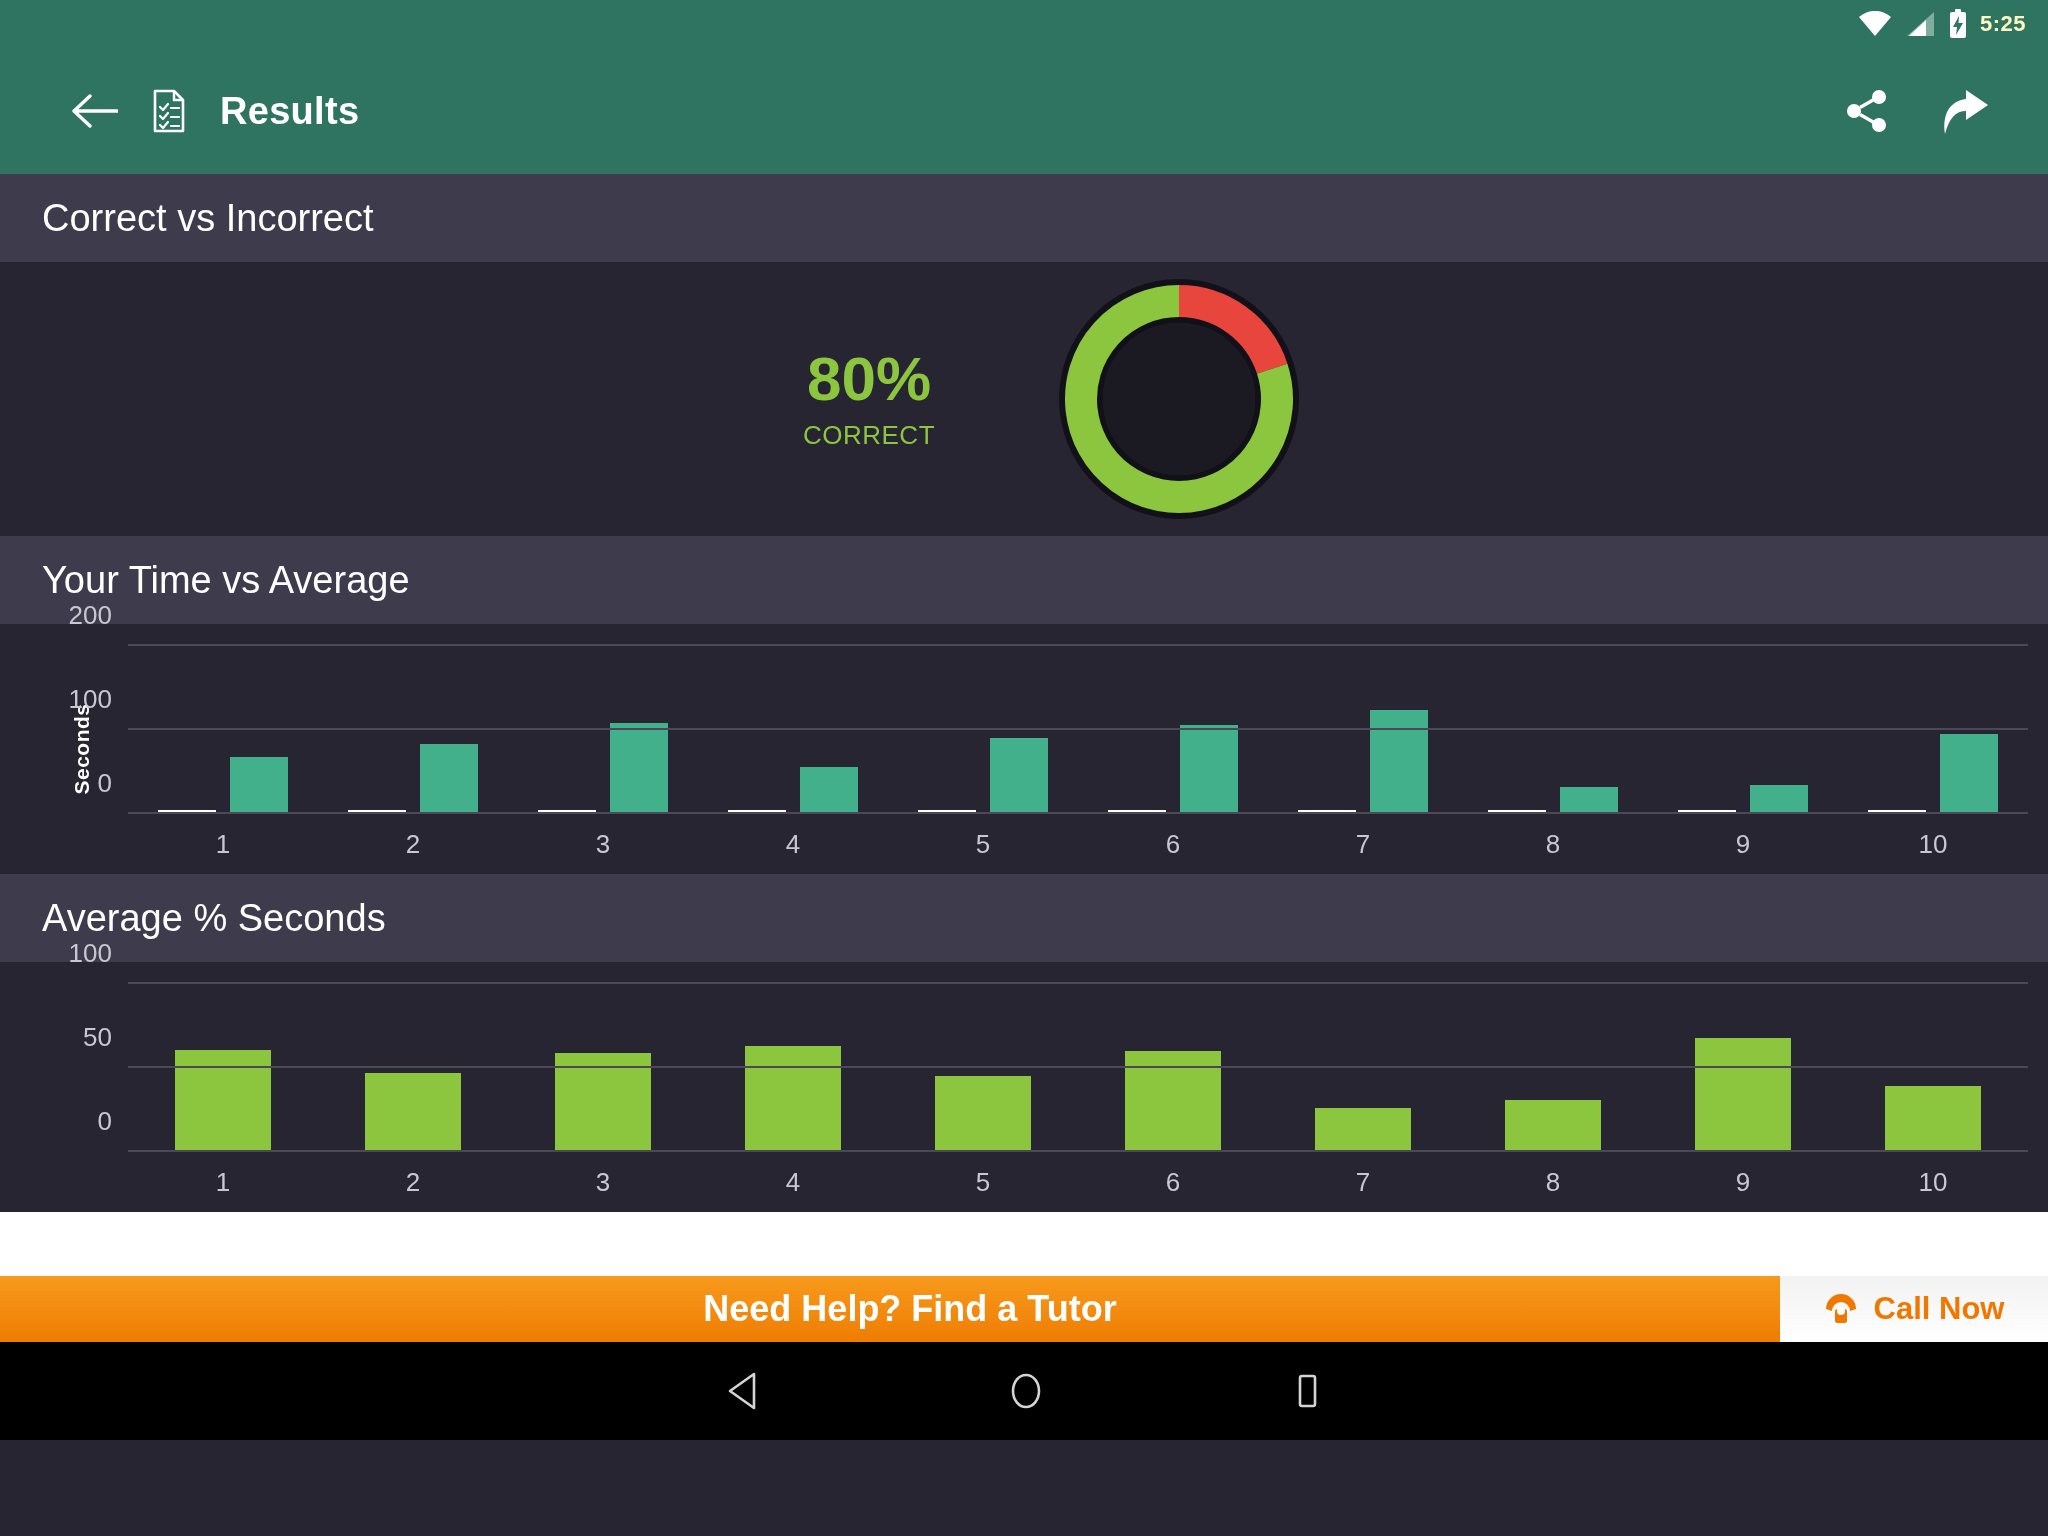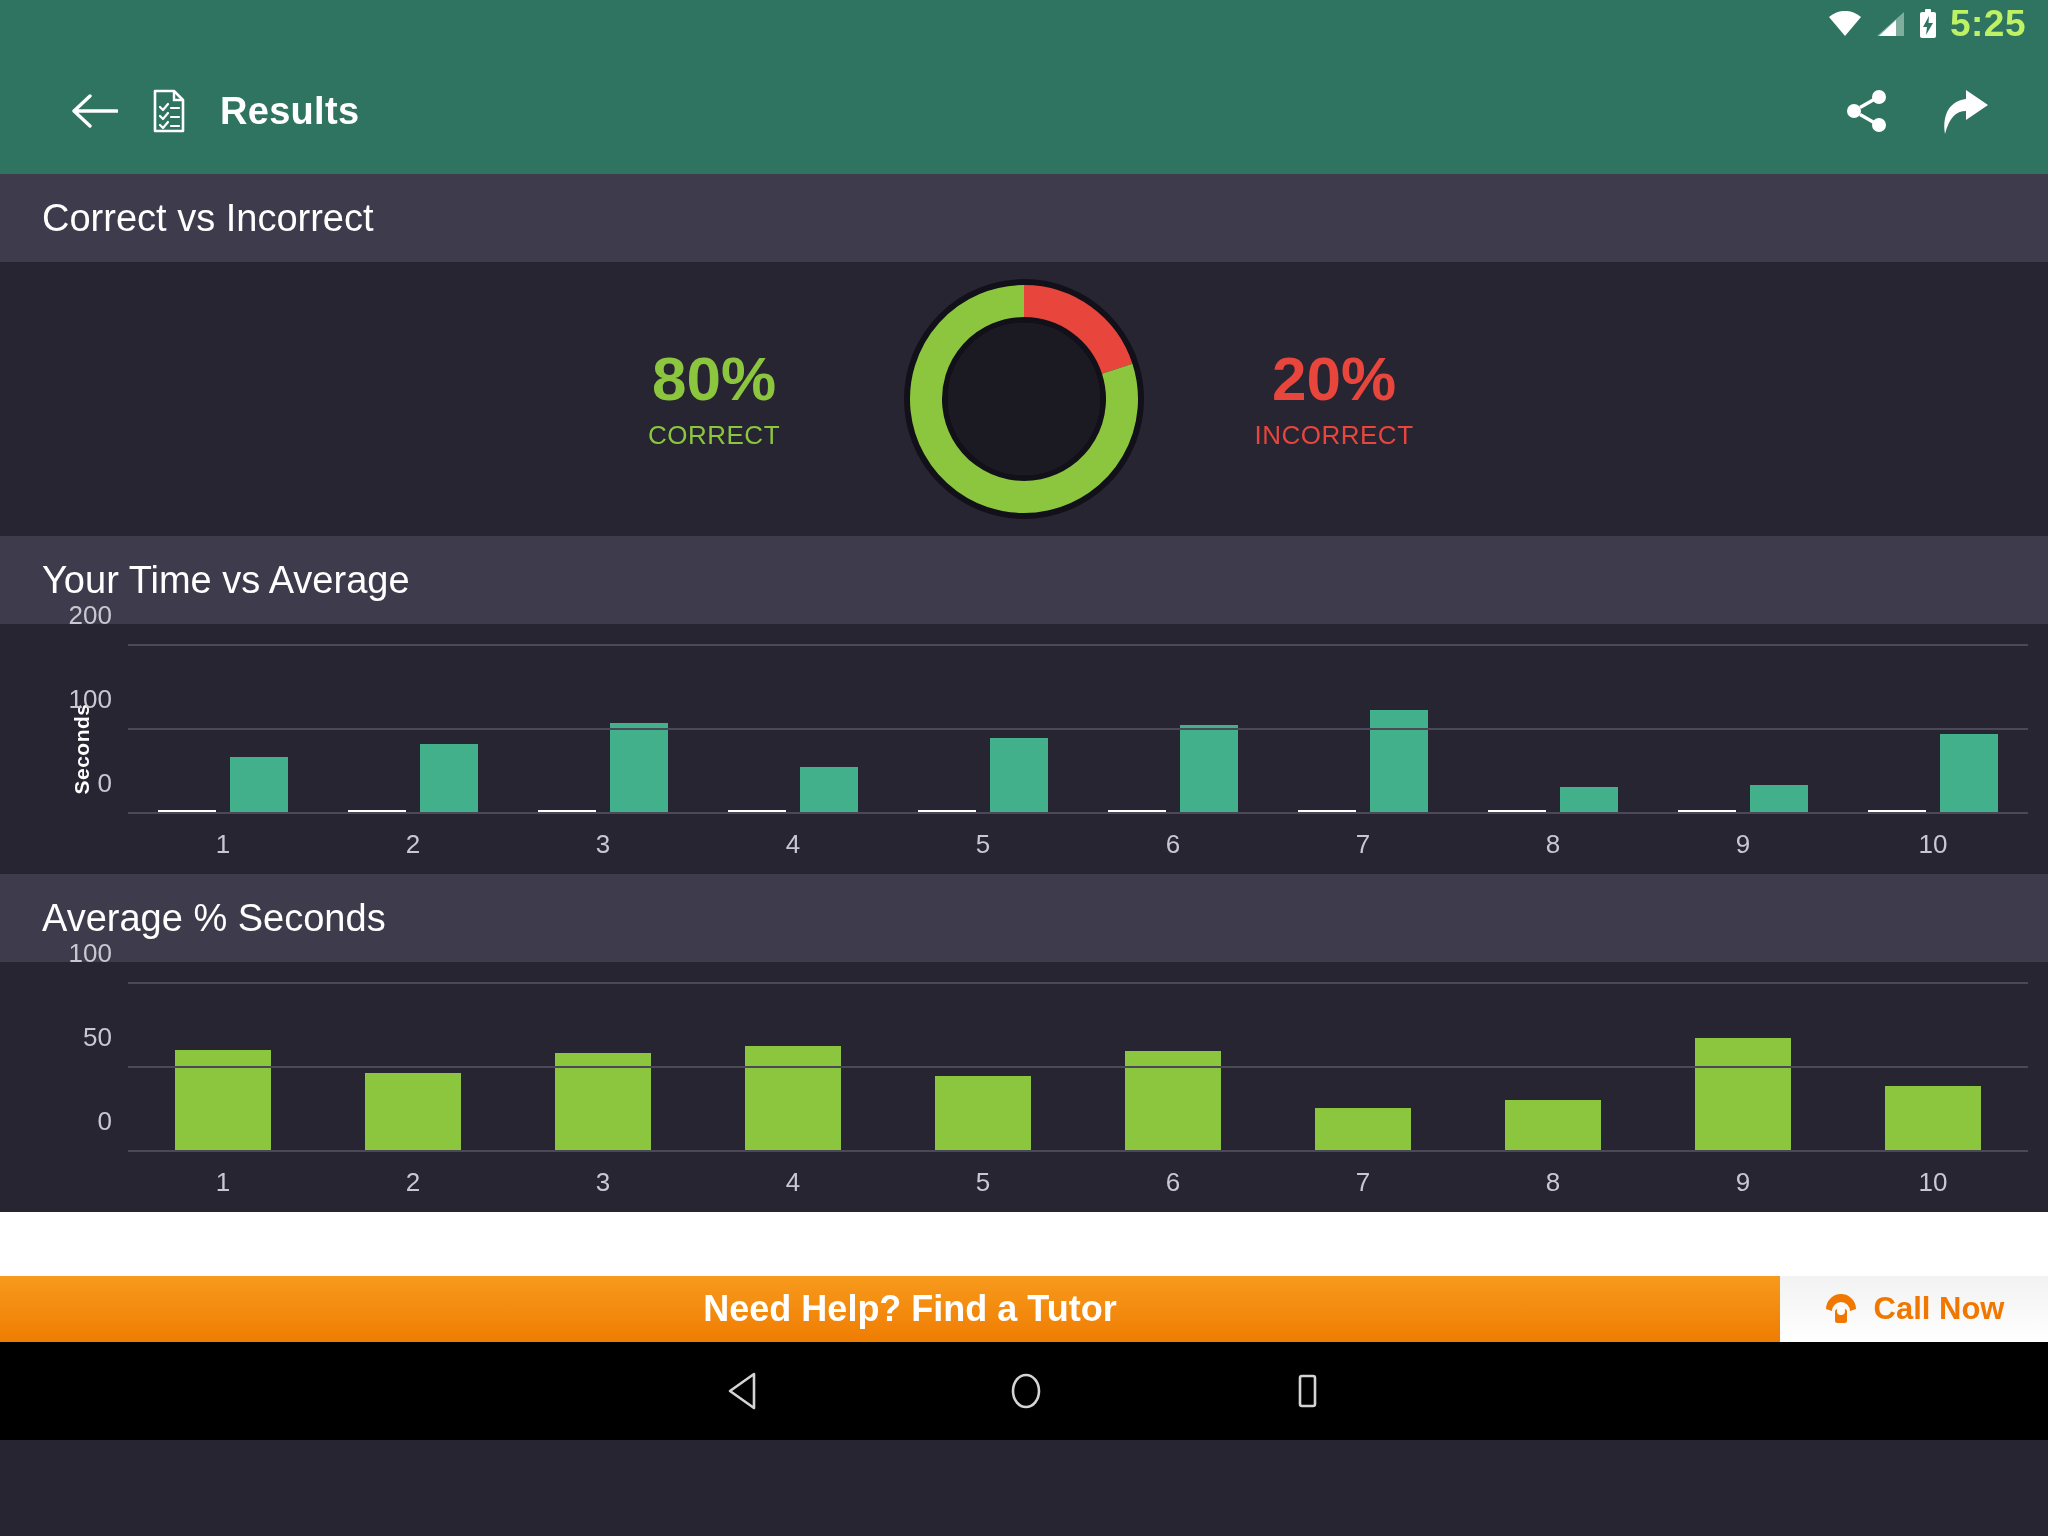--- a/index.html
+++ b/index.html
@@ -11,21 +11,21 @@
   }
   #app { position: relative; width: 2048px; height: 1536px; background: #272532; }
 
   
   .statusbar {
     position: absolute; top: 0; left: 0; width: 2048px; height: 48px;
     background: #2f7361;
     display: flex; align-items: center; justify-content: flex-end;
     padding-right: 22px; gap: 12px;
   }
-  .status-time { color: #bef264; font-size: 37px; font-weight: bold; letter-spacing: .5px; }
+  .status-time { color: #fef9c3; font-size: 22px; font-weight: bold; letter-spacing: .5px; }
   .sb-ico { display: block; }
 
   
   .appbar {
     position: absolute; top: 48px; left: 0; width: 2048px; height: 126px;
     background: #2f7361;
     display: flex; align-items: center;
   }
   .appbar-left { display: flex; align-items: center; padding-left: 72px; gap: 34px; }
   .app-title { color: #fff; font-size: 38px; font-weight: bold; letter-spacing: .3px; }
@@ -189,24 +189,20 @@
           <circle cx="125" cy="125" r="116" fill="none" stroke="#12111a" stroke-width="8"></circle>
           <circle cx="125" cy="125" r="80" fill="none" stroke="#12111a" stroke-width="8"></circle>
           <g id="donut-arcs">
               <path d="M 125 27 A 98 98 0 0 1 218.20353859692506 94.71633455125516" fill="none" stroke="#e8453c" stroke-width="32"></path>
               <path d="M 218.20353859692506 94.71633455125516 A 98 98 0 1 1 124.99999999999999 27" fill="none" stroke="#8cc63e" stroke-width="32"></path>
             </g>
           <circle cx="125" cy="125" r="76" fill="#1b1a22"></circle>
         </svg>
       </div>
 
-      <div class="pct-col incorrect">
-        <div class="pct-big">20%</div>
-        <div class="pct-lbl">INCORRECT</div>
-      </div>
     </div>
 
     <div class="section-head">
       <span>Your Time vs Average</span>
     </div>
 
     <div class="chart-area chart-seconds">
       <div class="y-axis-title">Seconds</div>
       <div class="plot" id="plot-seconds">
         <div class="bars" id="bars-seconds">

